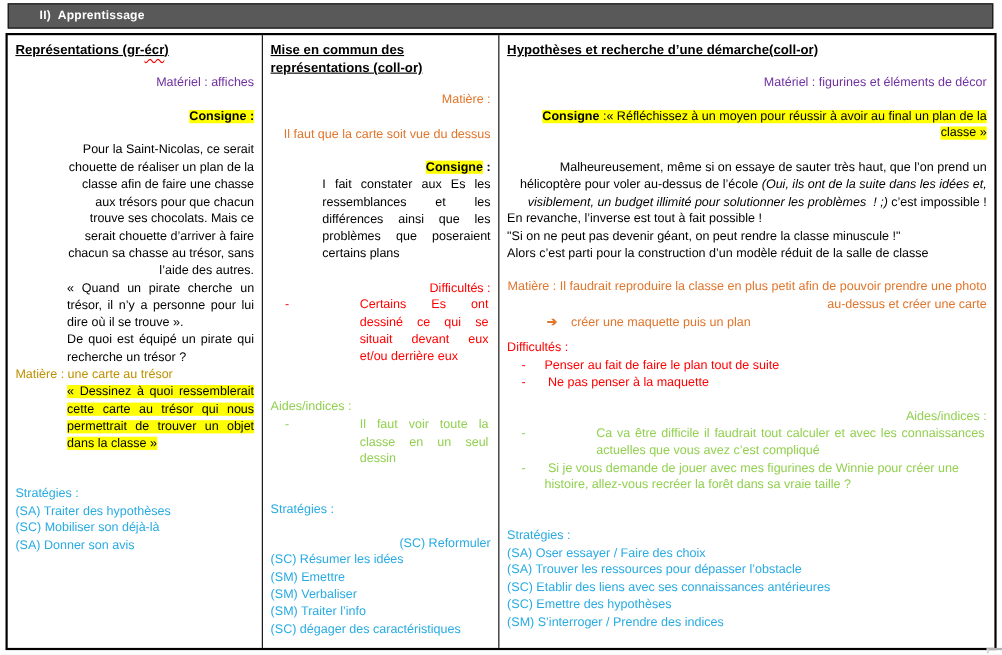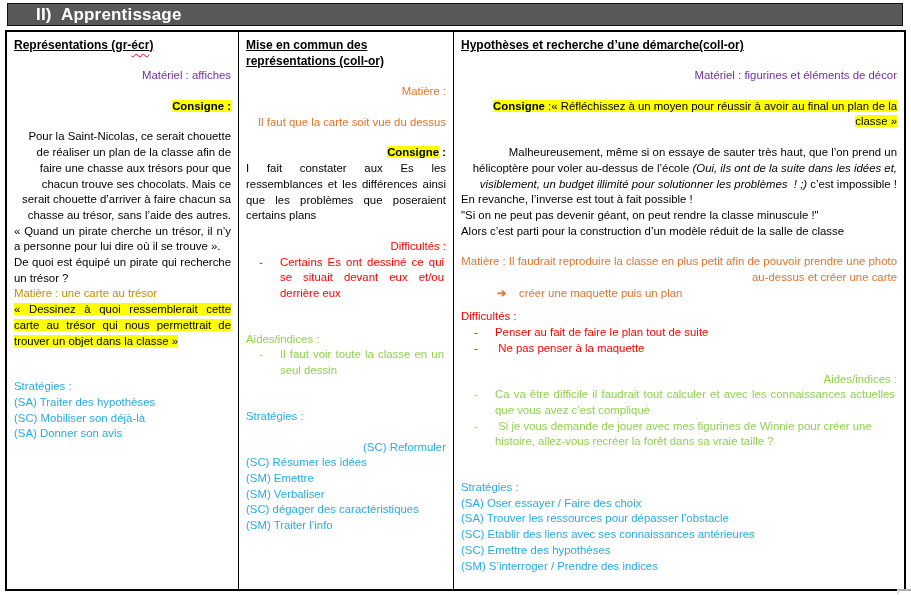--- a/index.html
+++ b/index.html
@@ -5,21 +5,21 @@
   * { margin:0; padding:0; box-sizing:border-box; }
   body { background:#e8e8e8; font-family:"Liberation Sans", sans-serif; }
   .page {
     position:relative; width:911px; height:595px; background:#ffffff;
     color:#000; overflow:hidden;
   }
   
   .section-bar {
     position:absolute; left:7px; top:3px; width:896px; height:23px;
     background:#595959; border:1px solid #111;
-    color:#fff; font-weight:bold; font-size:17px; line-height:21px;
+    color:#fff; font-weight:bold; font-size:11px; line-height:21px;
     padding-left:28px; letter-spacing:.2px;
   }
   
   .lesson-table {
     position:absolute; left:5px; top:30px; width:901px; height:561px;
     border:2px solid #000; display:flex; background:#fff;
   }
   .col { padding:5px 7px 4px 7px; font-size:11.4px; line-height:15.7px; }
   .col1 { width:232px; border-right:1px solid #000; }
   .col2 { width:215px; border-right:1px solid #000; }
@@ -35,21 +35,21 @@
   }
   .purple { color:#7030A0; }
   .gold   { color:#BF9000; }
   .orange { color:#E0752C; }
   .red    { color:#FF0000; }
   .green  { color:#92D050; }
   .blue   { color:#29ABE2; }
   .hl     { background:#FFFF00; }
   .bold   { font-weight:bold; }
   .ital   { font-style:italic; }
-  .just   { text-align:justify; }
+  .just   { text-align:justify;margin-left:47px; }
   .mt1 { margin-top:15px;text-align:right; }   
   .mt2 { margin-top:30px; }   
   .mt-s { margin-top:8px; }   
   .bullet { display:flex; }
   .bullet .dash { flex:none; width:34px; padding-left:13px; }
   .bullet .btext { flex:1; padding-right:2px; }
   .arrow-line { display:flex; padding-left:36px; }
   .arrow-line .arr { flex:none; width:22px; font-weight:bold; }
   
   .page-corner {
@@ -105,22 +105,22 @@
       <div class="green mt2">Aides/indices :</div>
       <div class="bullet green">
         <span class="dash">-</span>
         <span class="btext just">Il faut voir toute la classe en un seul dessin</span>
       </div>
       <div class="blue mt2">Stratégies :</div>
       <div class="blue mt1">(SC) Reformuler</div>
       <div class="blue">(SC) Résumer les idées</div>
       <div class="blue">(SM) Emettre</div>
       <div class="blue">(SM) Verbaliser</div>
+      <div class="blue">(SM) Traiter l’info</div>
       <div class="blue">(SC) dégager des caractéristiques</div>
-      <div class="blue">(SM) Traiter l’info</div>
     </div>
 
     <div class="col col3">
       <div class="col-title">Hypothèses et recherche d’une démarche(coll-or)</div>
       <div class="purple mt1">Matériel : figurines et éléments de décor</div>
       <div class="mt1">
         <span class="hl"><span class="bold">Consigne</span><span> :« Réfléchissez à un moyen pour réussir à avoir au final un plan de la classe »</span></span>
       </div>
       <div class="mt1">
         <span>Malheureusement, même si on essaye de sauter très haut, que l’on prend un hélicoptère pour voler au-dessus de l’école </span><span class="ital">(Oui, ils ont de la suite dans les idées et, visiblement, un budget illimité pour solutionner les problèmes&nbsp; ! ;)</span><span> c’est impossible !</span>

